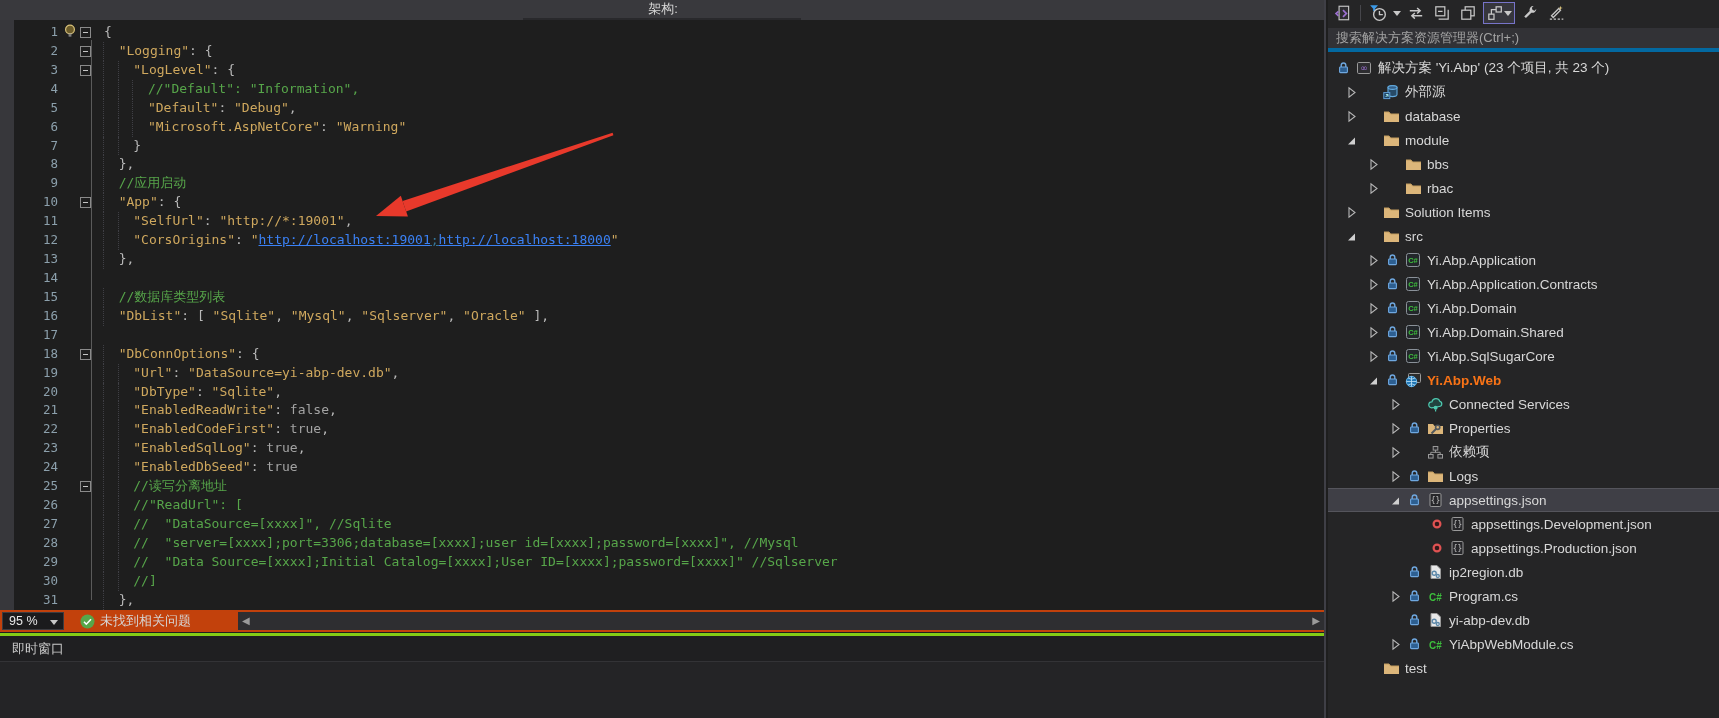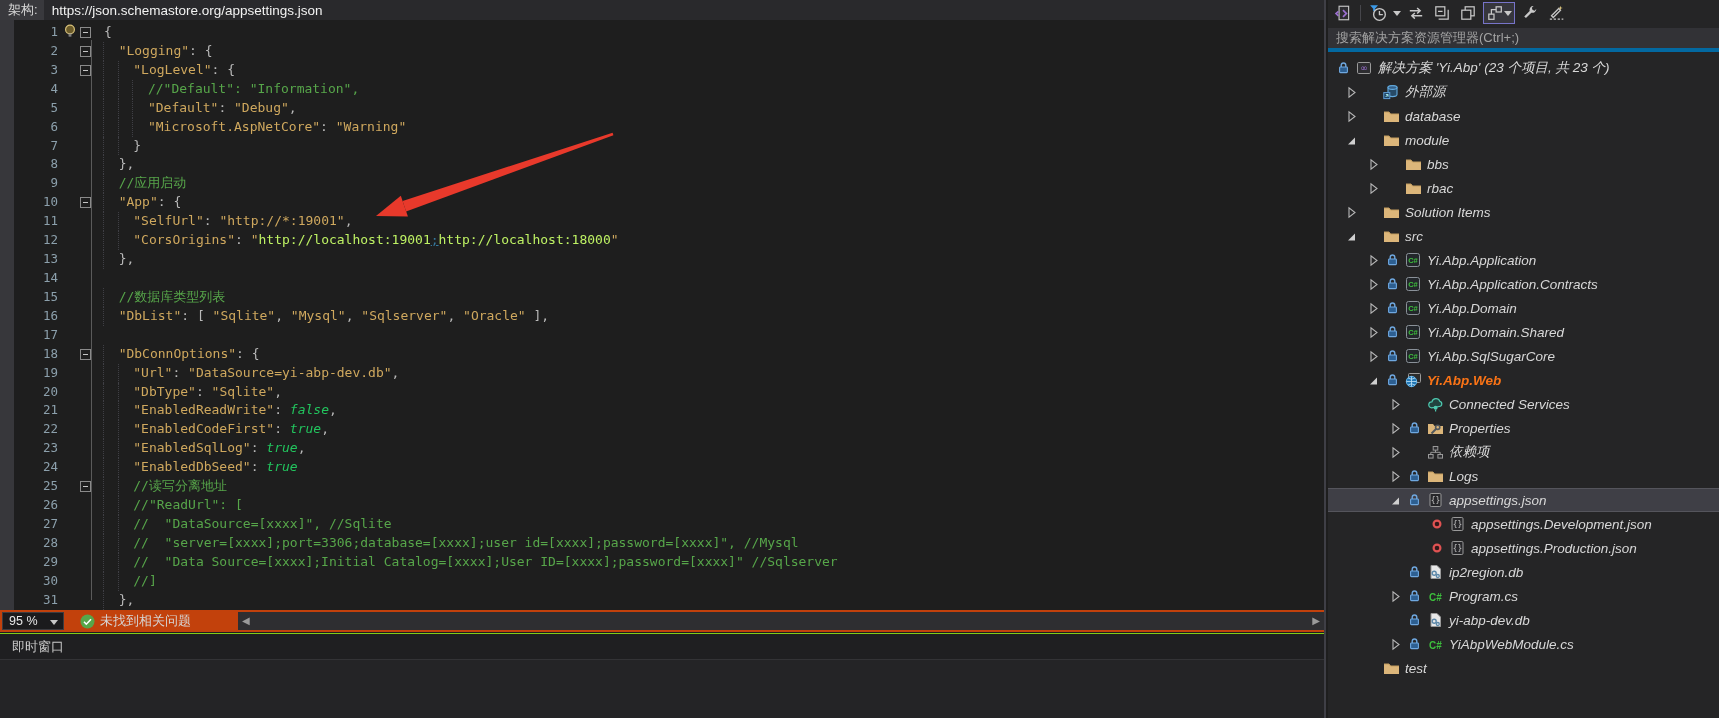--- a/index.html
+++ b/index.html
@@ -5,21 +5,21 @@
   * { margin:0; padding:0; box-sizing:border-box; }
   html,body { width:1719px; height:718px; background:#1e1e1e; overflow:hidden;
               font-family:"Liberation Sans", sans-serif; }
   .app { position:relative; width:1719px; height:718px; }
 
   
   .left-zone { position:absolute; left:0; top:0; width:1326px; height:718px;
                border-right:2px solid #3f3f46; background:#1e1e1e; }
 
   .schema-bar { position:absolute; left:0; top:0; right:0; height:20px; background:#39393d;
-                display:flex; align-items:center; font-size:13px; color:#d8d8d8; }
+                display:flex; align-items:center; font-size:13px; color:#d8d8d8;flex-direction:column; }
   .schema-bar .lbl { padding:0 6px 0 8px; }
   .schema-combo { flex:1; height:20px; background:#29292c; color:#f2f2f2;
                   display:flex; align-items:center; padding-left:8px; font-size:13.5px; }
 
   .editor { position:absolute; left:0; top:20px; width:100%; height:590px; background:#1e1e1e;
             overflow:hidden; }
   .margin-strip { position:absolute; left:0; top:0; bottom:0; width:14px; background:#37373b; }
   .fold-vline { position:absolute; left:91px; top:20px; height:560px; width:1px; background:#5a5a5a; }
   #code-lines { position:absolute; left:0; top:3px; right:0; }
   .line { display:flex; height:18.93px; line-height:18.93px;
@@ -28,41 +28,41 @@
   .foldcell { width:46px; flex:none; position:relative; }
   .foldbox { position:absolute; left:22px; top:4px; width:11px; height:11px;
              border:1px solid #8a8a8a; background:#1e1e1e; z-index:2; }
   .foldbox::before { content:""; position:absolute; left:2px; right:2px; top:4px; height:1px; background:#c4c4c4; }
   .code { flex:1; }
   .ig { display:inline-block; width:2ch; height:18.93px; vertical-align:top;
         border-left:1px dotted #3f3f45; margin-left:-1px; }
   .tok-s { color:#cfa85e; }
   .tok-p { color:#b9b9b9; }
   .tok-c { color:#57a64a; }
-  .tok-k { color:#22c55e;font-style:italic; }
-  .tok-l { color:#bef264; }
+  .tok-k { color:#a3a3a3; }
+  .tok-l { color:#3b82f6; text-decoration:underline; }
   .tok-x { color:#35789c; text-decoration:underline; }
   .bulb { position:absolute; left:62px; top:3px; z-index:3; }
 
   .status-row { position:absolute; left:0; top:610px; right:0; height:22px; background:#c2410c;
                 display:flex; align-items:center; font-size:13px; }
   .zoom-combo { position:absolute; left:2px; top:2px; width:62px; height:18px; background:#1b1b1d;
                 border:1px solid #3c3c41; color:#e8e8e8; display:flex; align-items:center;
                 padding-left:6px; font-size:12.5px; }
   .zoom-combo .caret { position:absolute; right:5px; top:7px; }
   .caret { width:0; height:0; border-left:4px solid transparent; border-right:4px solid transparent;
            border-top:5px solid #c8c8c8; display:inline-block; }
   .check-ic { position:absolute; left:80px; top:4px; }
   .status-msg { position:absolute; left:100px; color:#d6d6d6; }
   .hscroll { position:absolute; left:238px; right:0; top:2px; height:18px; background:#2e2e31;
              display:flex; align-items:center; justify-content:space-between; }
   .scroll-arrow { color:#9a9a9a; font-size:10px; padding:0 4px; line-height:18px; }
 
   .imm-panel { position:absolute; left:0; top:633px; right:0; bottom:0;
-               border-top:1px solid #84cc16; background:#242426; }
+               border-top:3px solid #84cc16; background:#242426; }
   .imm-title { height:26px; background:#1f1f21; color:#c8c8c8; font-size:13px;
                display:flex; align-items:center; padding-left:12px; border-bottom:1px solid #333336; }
 
   #arrow-svg { position:absolute; left:0; top:0; pointer-events:none; z-index:20; }
 
   
   .right-zone { position:absolute; left:1328px; top:0; width:391px; height:718px; background:#252526; }
   .se-toolbar { height:26px; display:flex; align-items:center; padding:0 4px; gap:4px; }
   .tb-btn { width:22px; height:22px; display:flex; align-items:center; justify-content:center; }
   .tb-sep { width:1px; height:16px; background:#46464b; margin:0 2px; }
@@ -71,21 +71,21 @@
   .se-search { height:24px; margin:2px 0 2px 0; background:#323236; border-bottom:4px solid #0369a1;
                color:#a3a3a3; font-size:13px; display:flex; align-items:center; padding-left:8px; }
   #tree { position:absolute; left:0; top:56px; right:0; }
   .trow { height:24px; display:flex; align-items:center; font-size:13.5px; color:#d8d8d8; position:relative; }
   .trow.sel { background:#3f3f46; box-shadow:inset 0 1px 0 #55555c, inset 0 -1px 0 #55555c; }
   .trow.bold { font-weight:bold; color:#f97316; }
   .cell { flex:none; display:flex; align-items:center; justify-content:center; }
   .cell.exp { width:20px; }
   .cell.lock { width:19px; }
   .cell.icn { width:22px; }
-  .tlabel { padding-left:3px; white-space:nowrap;font-style:italic; }
+  .tlabel { padding-left:3px; white-space:nowrap; }
 </style>
 </head>
 <body>
 
 <div class="app">
 
   <div class="left-zone">
 
     <div class="schema-bar">
       <span class="lbl">架构:</span>

